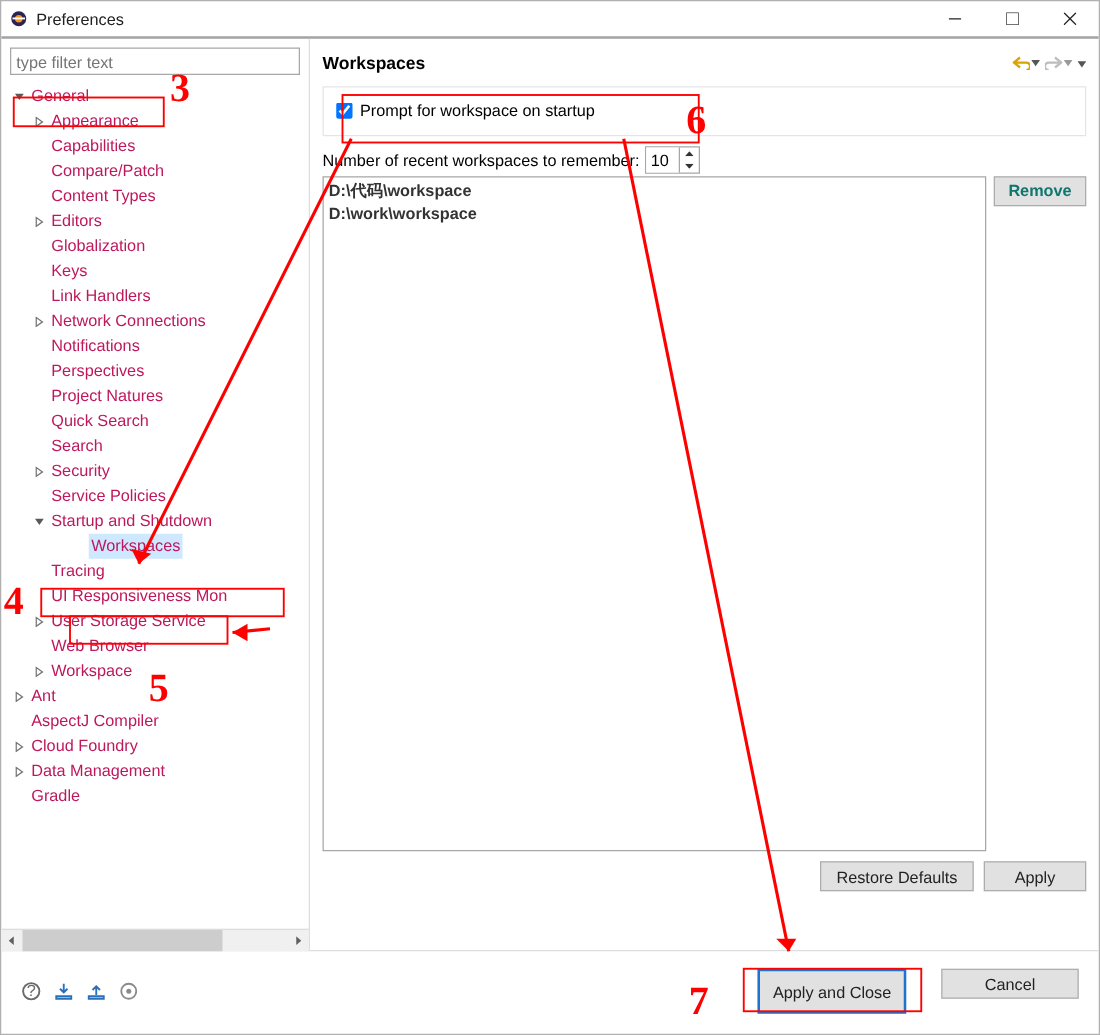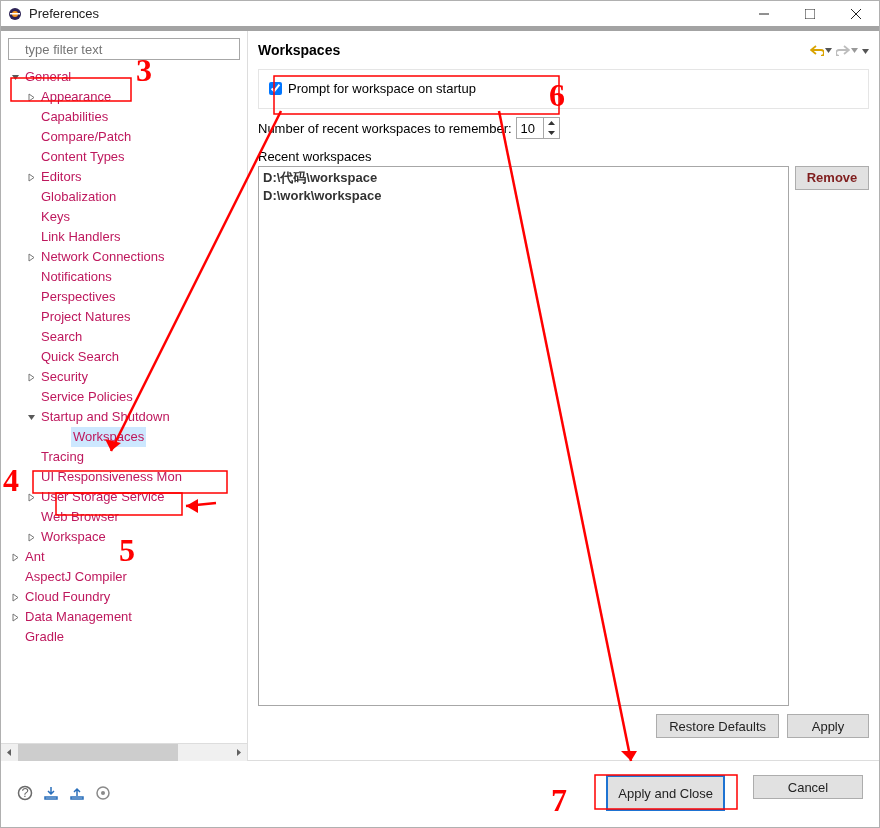--- a/index.html
+++ b/index.html
@@ -1,33 +1,33 @@
 <!DOCTYPE html>
 <html><head>
 <meta charset="utf-8">
 <style>
   * { box-sizing: border-box; margin: 0; padding: 0; font-family: "Segoe UI", Tahoma, sans-serif; font-size: 13px; }
   body { width: 880px; height: 828px; background: #fff; border: 1px solid #b0b0b0; position: relative; overflow: hidden; }
 
   
-  .titlebar { height: 30px; display: flex; align-items: center; padding: 0 0 0 6px; border-bottom: 5px solid #a3a3a3; }
+  .titlebar { height: 30px; display: flex; align-items: center; padding: 0 0 0 6px; border-bottom: 2px solid #a3a3a3; }
   .titlebar .app-icon { width: 16px; height: 16px; margin-right: 6px; display: inline-block; position: relative; }
   .titlebar .app-icon svg { width:16px; height:16px; }
   .titlebar .title { color: #222; }
   .winbtns { margin-left: auto; display: flex; }
   .winbtn { width: 46px; height: 30px; display:flex; align-items:center; justify-content:center; }
   .winbtn svg { width:10px; height:10px; stroke:#222; stroke-width:1; fill:none; }
 
   
   .content { display:flex; height: 730px; border-bottom: 1px solid #ddd;}
   .col-left { width: 247px; border-right: 1px solid #ddd; display:flex; flex-direction:column; }
   .col-right { flex:1; display:flex; flex-direction:column; padding: 6px 10px 8px 10px; }
 
   .filter { margin:7px; }
-  .filter input { width: 100%; height: 22px; padding: 2px 16px; border:1px solid #a7a7a7; color:#be185d; font-size: 13px; }
+  .filter input { width: 100%; height: 22px; padding: 2px 4px; border:1px solid #a7a7a7; color:#be185d; font-size: 13px; }
 
   .tree { flex:1; overflow:hidden; padding: 0 0 0 4px; color:#be185d; line-height: 20px; }
   .tree .row { display:flex; align-items:center; height:20px; white-space:nowrap; }
   .tree .tw { width:12px; height:12px; display:inline-flex; align-items:center; justify-content:center; margin-right:2px; }
   .tree .tw svg { width:9px; height:9px; }
   .tree .lbl { padding: 0 2px; }
   .tree .sel { background:#cde8ff; }
   .ind0 { padding-left: 4px; }
   .ind1 { padding-left: 20px; }
   .ind2b { padding-left: 52px; }
@@ -53,21 +53,21 @@
   .numrow { display:flex; align-items:center; margin-top:8px; }
   .numrow .spin { display:flex; align-items:center; margin-left:4px; border:1px solid #a7a7a7; height:22px; background:#fff;}
   .numrow .spin input { width:26px; border:none; text-align:left; padding:0 4px; height:20px; font-size:13px; outline:none;}
   .numrow .spins { display:flex; flex-direction:column; border-left:1px solid #a7a7a7; }
   .numrow .spins div { width:15px; height:10px; display:flex; align-items:center; justify-content:center; }
   .numrow .spins svg{ width:7px; height:4px; fill:#333; }
 
   .recent-lbl { margin-top:10px; }
   .recent-row { display:flex; gap:6px; margin-top:2px;font-weight:bold; }
   .listbox { flex:1; height:540px; border:1px solid #a7a7a7; background:#fff; padding:2px 4px; color:#333; line-height:18px; }
-  .removebtn { width:74px; height:24px; border:1px solid #adadad; background:#e1e1e1; color:#7f1d1d; text-align:center; line-height:22px; }
+  .removebtn { width:74px; height:24px; border:1px solid #adadad; background:#e1e1e1; color:#0f766e; text-align:center; line-height:22px; }
 
   .btnrow { display:flex; justify-content:flex-end; gap:8px; margin-top:8px; }
   .btn { height:24px; padding:0 12px; border:1px solid #adadad; background:#e1e1e1; color:#222; display:flex; align-items:center; }
   .btn.primary { border:2px solid #1e73d2; background:#e1e1e1; padding:0 10px; height:36px;}
 
   
   .footer { height: 64px; display:flex; align-items:center; padding: 0 16px; }
   .footer-icons { display:flex; gap:10px; align-items:center;}
   .footer-icons .ic { width:16px; height:16px; display:flex; align-items:center; justify-content:center; }
   .footer-right { margin-left:auto; display:flex; gap:8px; }
@@ -181,25 +181,25 @@
         <div class="row ind1">
           <span class="tw"></span>
           <span class="lbl">Perspectives</span>
         </div>
         <div class="row ind1">
           <span class="tw"></span>
           <span class="lbl">Project Natures</span>
         </div>
         <div class="row ind1">
           <span class="tw"></span>
+          <span class="lbl">Quick Search</span>
+        </div>
+        <div class="row ind1">
+          <span class="tw"></span>
           <span class="lbl">Search</span>
-        </div>
-        <div class="row ind1">
-          <span class="tw"></span>
-          <span class="lbl">Quick Search</span>
         </div>
         <div class="row ind1">
           <span class="tw">
             <svg viewBox="0 0 9 9">
               <polygon points="2,1 7,4.5 2,8" fill="none" stroke="#777" stroke-width="1"></polygon>
             </svg>
           </span>
           <span class="lbl">Security</span>
         </div>
         <div class="row ind1">
@@ -341,21 +341,20 @@
             </div>
           <div>
               <svg viewBox="0 0 7 4">
                 <polygon points="0,0 7,0 3.5,4"></polygon>
               </svg>
             </div>
         </div>
       </div>
     </div>
 
-    <div class="recent-lbl">Recent workspaces</div>
     <div class="recent-row">
       <div class="listbox" id="recentlist">
           <div>D:\代码\workspace</div>
           <div>D:\work\workspace</div>
         </div>
       <div class="removebtn">Remove</div>
     </div>
 
     <div class="btnrow">
       <div class="btn">Restore Defaults</div>

